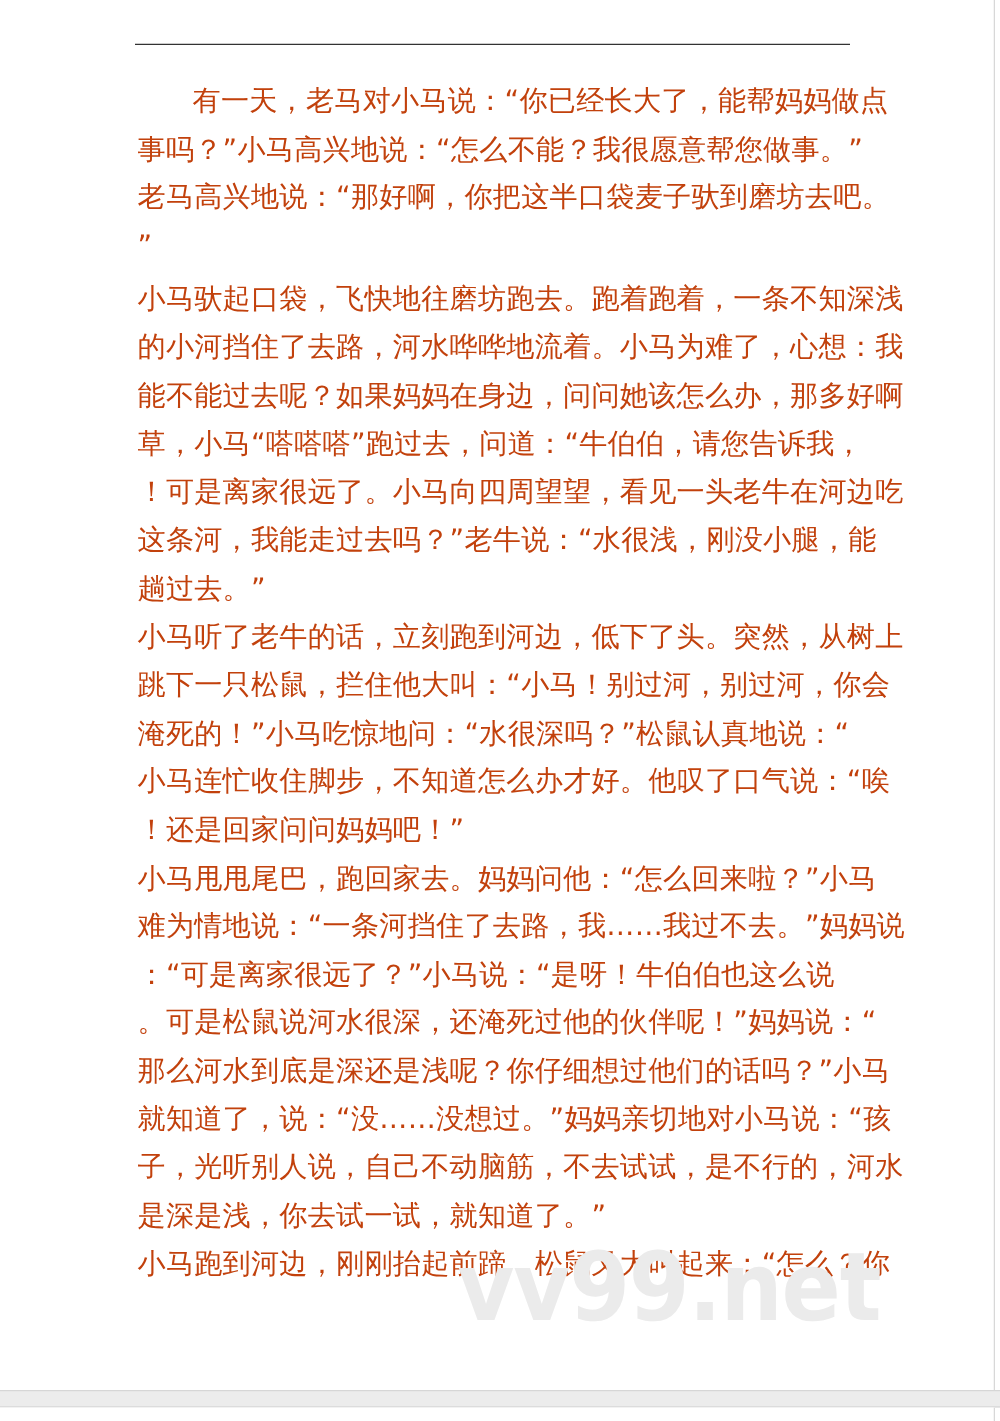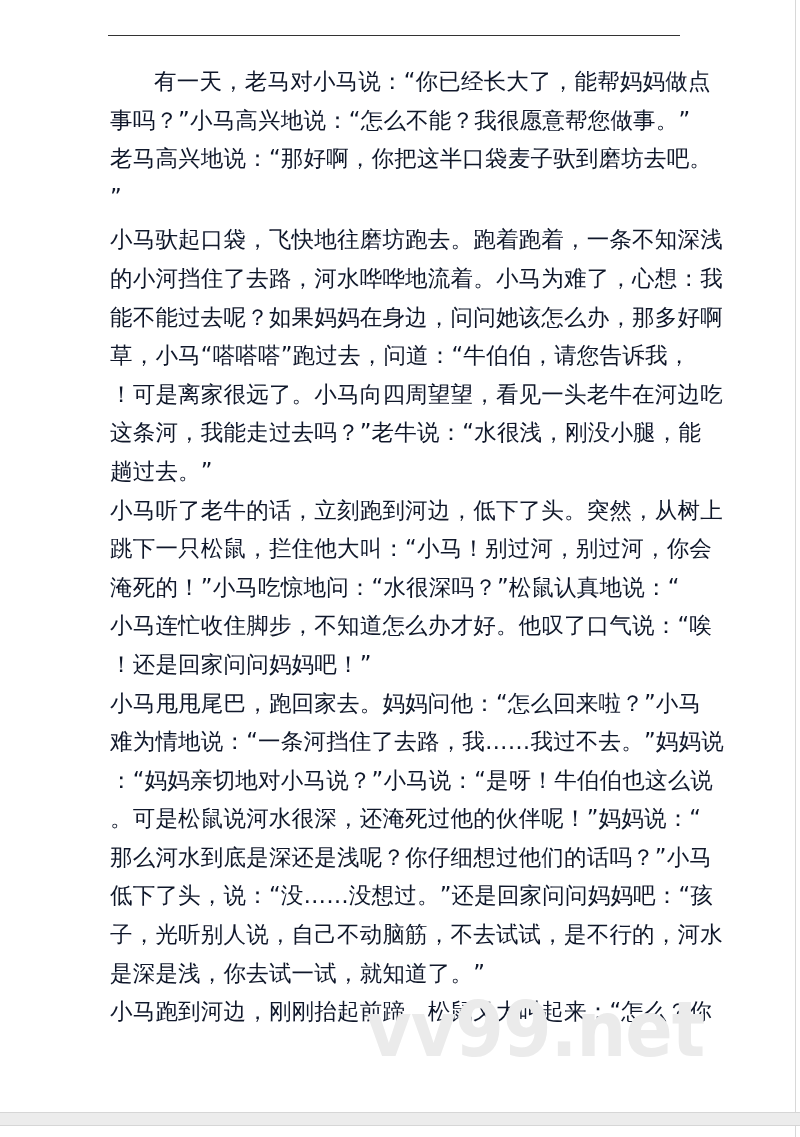--- a/index.html
+++ b/index.html
@@ -34,21 +34,21 @@
     .text-block {
       position: absolute;
       left: 110px;
       top: 62px;
       width: 575px;
     }
     .line {
       height: 38.6px;
       line-height: 38.6px;
       font-size: 22.5px;
-      color: #0f172a;
+      color: #c2410c;
       white-space: nowrap;
       letter-spacing: 0.2px;
     }
     .line.indent {
       padding-left: 44px;
     }
     .line.para-gap {
       margin-top: 4px;
     }
     .watermark {
@@ -102,24 +102,24 @@
     <div class="line">！可是离家很远了。小马向四周望望，看见一头老牛在河边吃</div>
     <div class="line">这条河，我能走过去吗？”老牛说：“水很浅，刚没小腿，能</div>
     <div class="line">趟过去。”</div>
     <div class="line">小马听了老牛的话，立刻跑到河边，低下了头。突然，从树上</div>
     <div class="line">跳下一只松鼠，拦住他大叫：“小马！别过河，别过河，你会</div>
     <div class="line">淹死的！”小马吃惊地问：“水很深吗？”松鼠认真地说：“</div>
     <div class="line">小马连忙收住脚步，不知道怎么办才好。他叹了口气说：“唉</div>
     <div class="line">！还是回家问问妈妈吧！”</div>
     <div class="line">小马甩甩尾巴，跑回家去。妈妈问他：“怎么回来啦？”小马</div>
     <div class="line">难为情地说：“一条河挡住了去路，我……我过不去。”妈妈说</div>
-    <div class="line">：“妈妈亲切地对小马说？”小马说：“是呀！牛伯伯也这么说</div>
+    <div class="line">：“可是离家很远了？”小马说：“是呀！牛伯伯也这么说</div>
     <div class="line">。可是松鼠说河水很深，还淹死过他的伙伴呢！”妈妈说：“</div>
     <div class="line">那么河水到底是深还是浅呢？你仔细想过他们的话吗？”小马</div>
-    <div class="line">低下了头，说：“没……没想过。”还是回家问问妈妈吧：“孩</div>
+    <div class="line">就知道了，说：“没……没想过。”妈妈亲切地对小马说：“孩</div>
     <div class="line">子，光听别人说，自己不动脑筋，不去试试，是不行的，河水</div>
     <div class="line">是深是浅，你去试一试，就知道了。”</div>
     <div class="line">小马跑到河边，刚刚抬起前蹄，松鼠又大叫起来：“怎么？你</div>
   </div>
 
   <div class="watermark">vv99.net</div>
 </div>
 
 <div class="separator-band"></div>
 <div class="next-page"></div>

